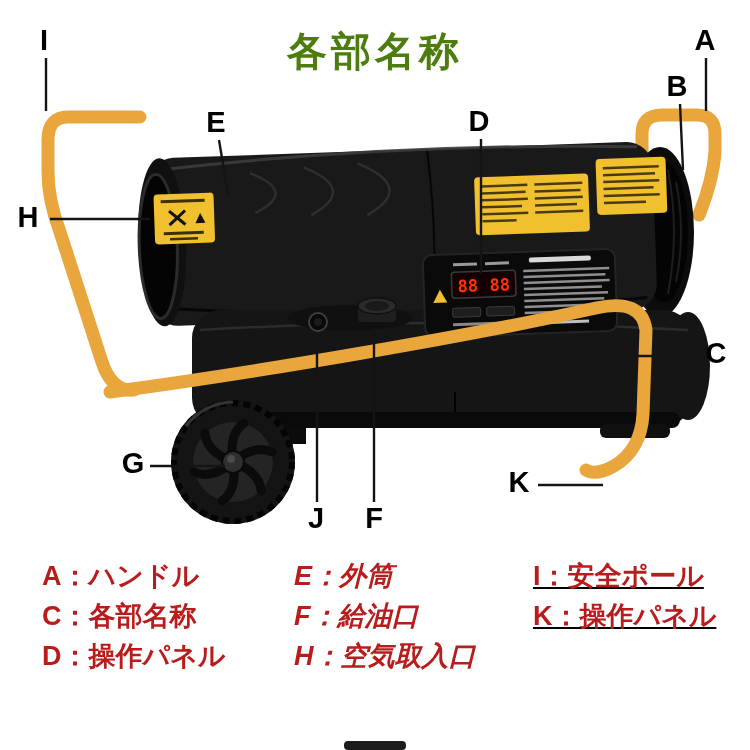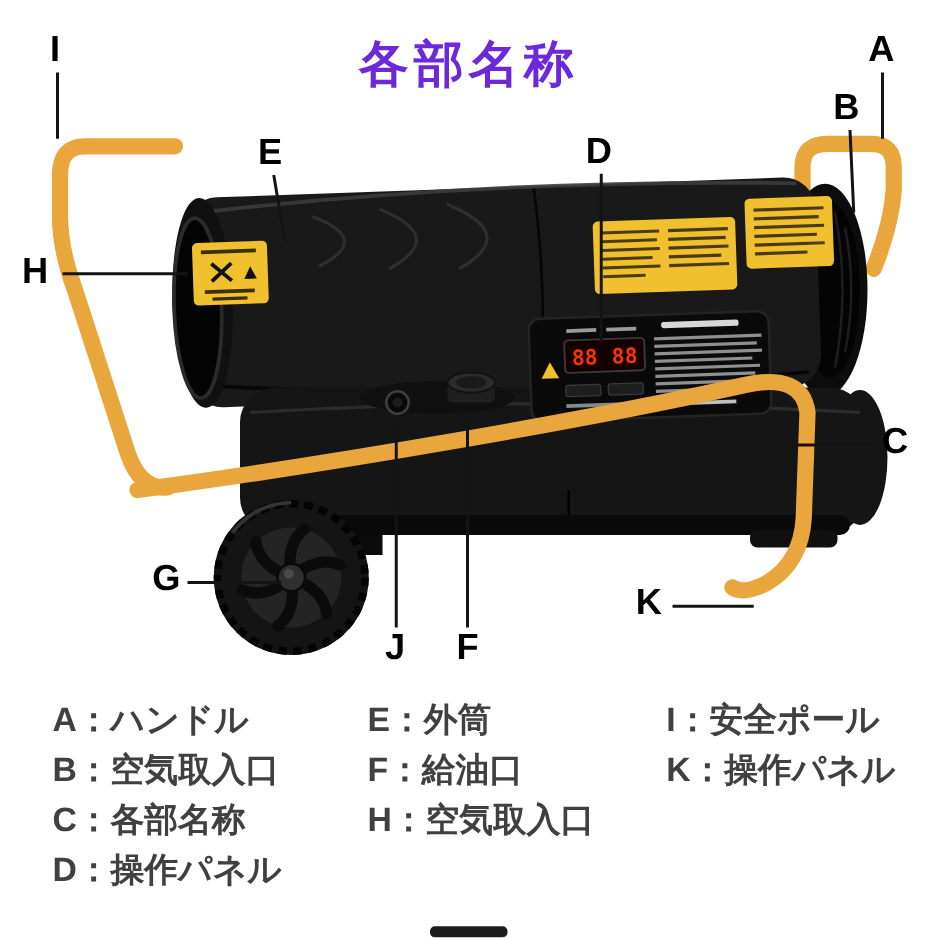--- a/index.html
+++ b/index.html
@@ -1,28 +1,28 @@
 <!DOCTYPE html>
 <html><head>
 <meta charset="utf-8">
 <style>
   * { margin:0; padding:0; box-sizing:border-box; }
   html,body { width:750px; height:750px; background:#ffffff; overflow:hidden;
               font-family:"Liberation Sans","DejaVu Sans",sans-serif; }
   .page { position:relative; width:750px; height:750px; background:#ffffff; }
   .title { position:absolute; top:24px; left:0; width:100%; text-align:center;
-           font-size:40px; font-weight:800; color:#6d28d9; letter-spacing:4px; }
+           font-size:40px; font-weight:800; color:#4d7c0f; letter-spacing:4px; }
   .figure-svg { position:absolute; left:0; top:0; }
   .callout { position:absolute; transform:translateX(-50%); font-size:29px;
              font-weight:700; color:#000; line-height:1; }
   .legend { position:absolute; left:0; top:0; width:750px; height:750px; pointer-events:none; }
   .legend-col { position:absolute; top:556px; }
-  .legend-col .legend-item { font-size:27px; font-weight:700; color:#404040;
+  .legend-col .legend-item { font-size:27px; font-weight:700; color:#b91c1c;
                              line-height:40px; white-space:nowrap; }
-  .col1 { left:42px; } .col2 { left:294px; } .col3 { left:533px; }
+  .col1 { left:42px; } .col2 { left:294px;font-style:italic; } .col3 { left:533px;text-decoration:underline; }
   .bottom-bar { position:absolute; left:344px; top:741px; width:62px; height:9px;
                 background:#1c1c1c; border-radius:4px; }
 </style>
 </head>
 <body>
 
 <div class="page">
 
   <h1 class="title">各部名称</h1>
 
@@ -176,21 +176,20 @@
   <div class="callout" style="left:28px;top:203px">H</div>
   <div class="callout" style="left:716px;top:339px">C</div>
   <div class="callout" style="left:133px;top:449px">G</div>
   <div class="callout" style="left:519px;top:468px">K</div>
   <div class="callout" style="left:316px;top:504px">J</div>
   <div class="callout" style="left:374px;top:504px">F</div>
 
   <div class="legend">
     <div class="legend-col col1">
       <div class="legend-item">A：ハンドル</div>
-      <div class="legend-item">B：空気取入口</div>
       <div class="legend-item">C：各部名称</div>
       <div class="legend-item">D：操作パネル</div>
     </div>
     <div class="legend-col col2">
       <div class="legend-item">E：外筒</div>
       <div class="legend-item">F：給油口</div>
       <div class="legend-item">H：空気取入口</div>
     </div>
     <div class="legend-col col3">
       <div class="legend-item">I：安全ポール</div>

